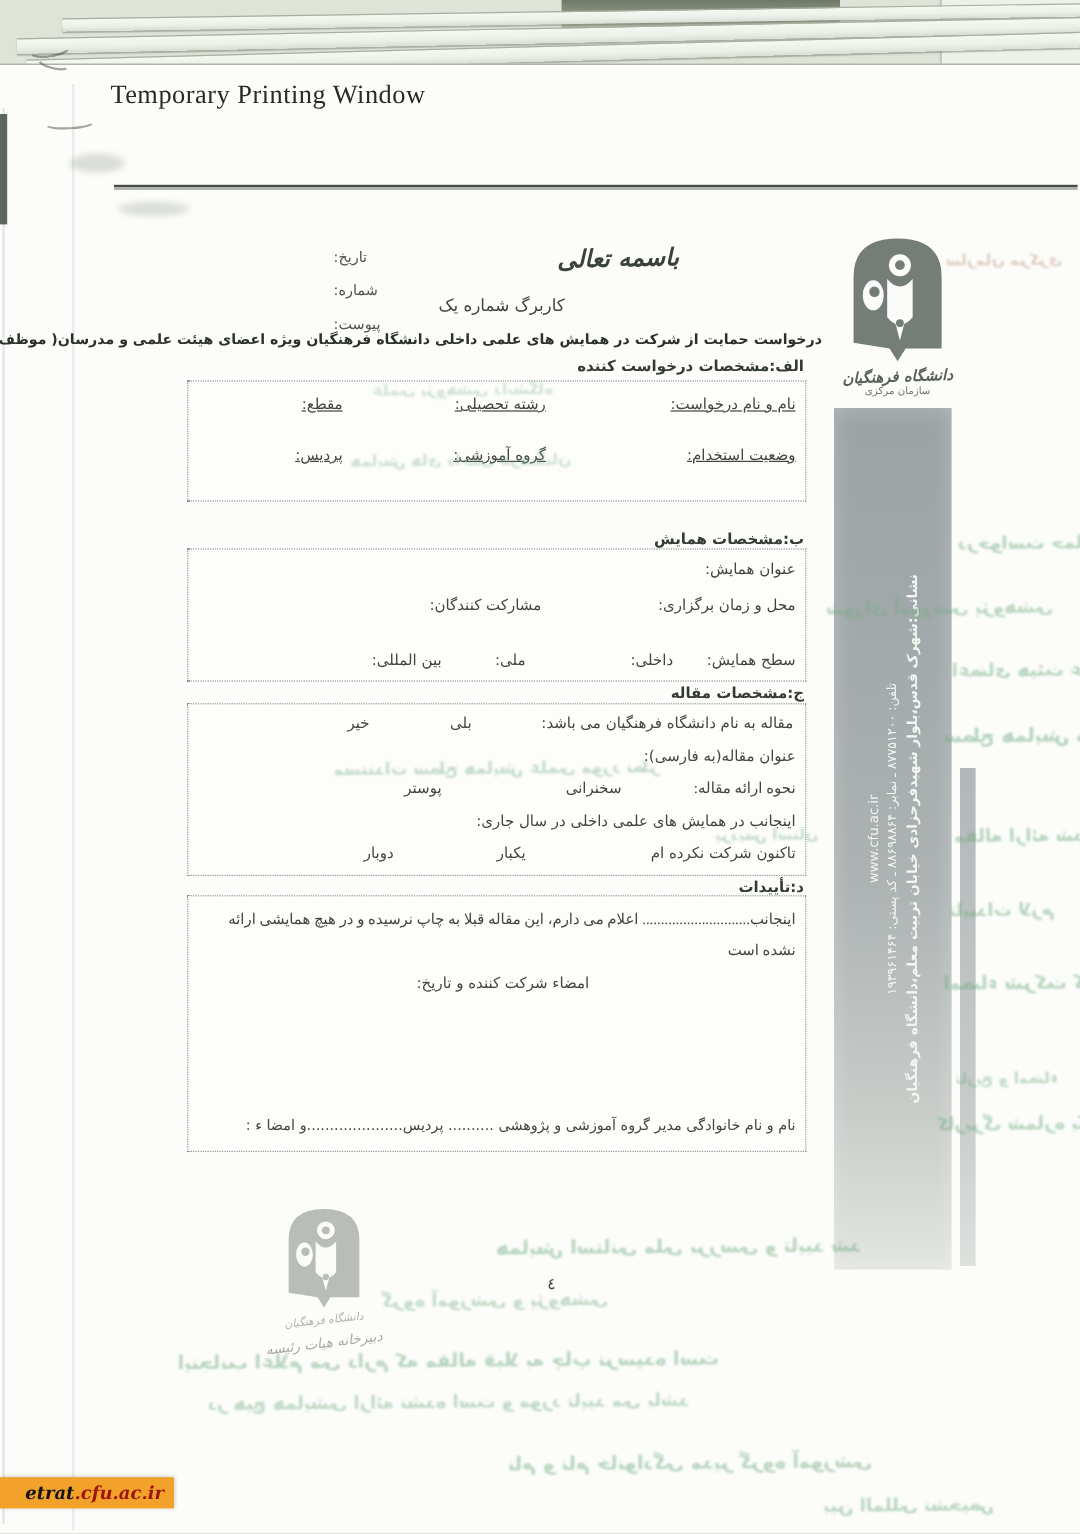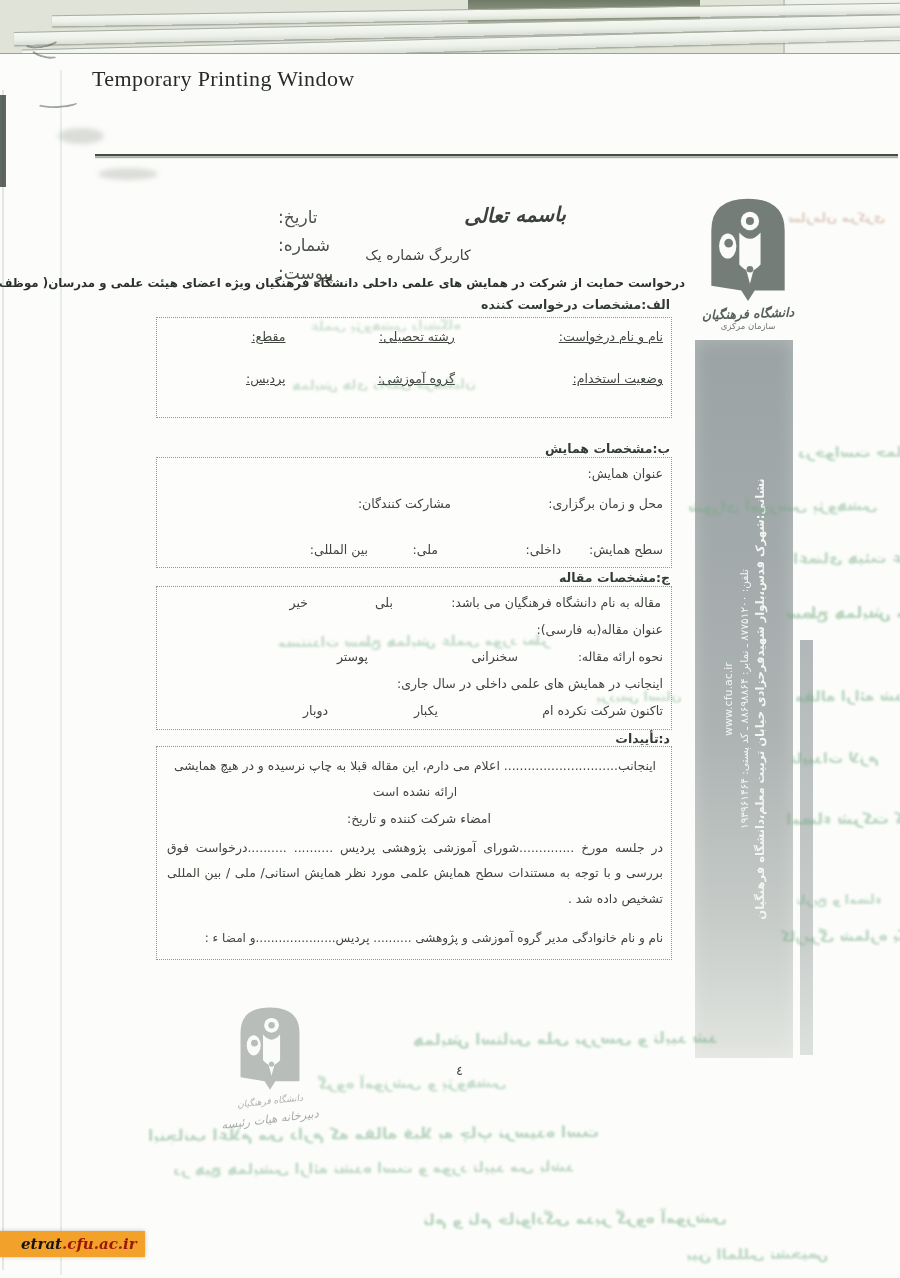--- a/index.html
+++ b/index.html
@@ -25,21 +25,21 @@
   .smudge{position:absolute;background:#8d958c;border-radius:50%;filter:blur(2.5px);opacity:.3;}
   
   .win-title{left:92px;top:66px;font-family:"Liberation Serif",serif;font-size:22px;color:#272b27;
              letter-spacing:.4px;}
   .rule{left:95px;top:154px;width:803px;height:1.6px;background:#474c47;
         box-shadow:0 2.2px 0 rgba(105,110,104,.55);}
   
   .rtl{direction:rtl;white-space:nowrap;}
   .bismillah{left:452px;top:203px;width:126px;text-align:center;font-size:20px;font-weight:bold;
              font-style:italic;color:#3b413c;transform:rotate(-1.2deg);}
-  .meta{left:278px;font-size:17px;color:#4b514c;}
+  .meta{left:278px;font-size:12px;color:#4b514c;}
   .sheet-title{left:352px;top:247px;width:132px;text-align:center;font-size:14px;color:#3d433e;}
   .req-title{left:150px;top:276px;width:535px;text-align:right;font-weight:bold;font-size:11.8px;
              color:#2c312c;direction:rtl;white-space:nowrap;}
   .sec-label{left:156px;width:514px;direction:rtl;text-align:right;font-weight:bold;font-size:12.5px;
              color:#343a34;white-space:nowrap;}
   
   .box{border:1.6px dotted #8e9995;background:rgba(255,255,255,.25);}
   .box .fl{position:absolute;direction:rtl;white-space:nowrap;font-size:12.5px;color:#40463f;}
   .grid1{left:156px;top:317px;width:514px;height:99px;}
   .g{display:grid;grid-template-columns:41.8% 34% 24.2%;direction:rtl;padding:11px 8px 0 8px;row-gap:27px;
@@ -141,23 +141,22 @@
     <span class="fl" style="right:153px;top:62px;">سخنرانی</span>
     <span class="fl" style="right:303px;top:62px;">پوستر</span>
     <span class="fl" style="right:8px;top:89px;">اینجانب در همایش های علمی داخلی در سال جاری:</span>
     <span class="fl" style="right:8px;top:116px;">تاکنون شرکت نکرده ام</span>
     <span class="fl" style="right:233px;top:116px;">یکبار</span>
     <span class="fl" style="right:343px;top:116px;">دوبار</span>
   </div>
 
   <div class="abs sec-label" style="top:731px;">د:تأییدات</div>
   <div class="abs box" style="left:156px;top:746px;width:514px;height:212px;">
-    <div class="fl" style="right:8px;top:6px;width:496px;white-space:normal;line-height:2.1;text-align:center;font-size:12.4px;">اینجانب............................. اعلام می دارم، این مقاله قبلا به چاپ نرسیده و در هیچ همایشی ارائه نشده است</div>
+    <div class="fl" style="right:8px;top:6px;width:496px;white-space:normal;line-height:2.1;text-align:right;font-size:12.4px;font-family:Liberation Serif, serif;">اینجانب............................. اعلام می دارم، این مقاله قبلا به چاپ نرسیده و در هیچ همایشی ارائه نشده است</div>
     <span class="fl" style="right:180px;top:64px;">امضاء شرکت کننده و تاریخ:</span>
-    <div class="fl" style="right:8px;top:88px;width:496px;white-space:normal;line-height:2.05;text-align:justify;font-size:12.4px;">در جلسه مورخ ..............شورای آموزشی پژوهشی پردیس .......... ..........درخواست فوق بررسی و با توجه به مستندات سطح همایش علمی مورد نظر همایش استانی/  ملی / بین المللی تشخیص داده شد .</div>
     <span class="fl" style="right:8px;top:184px;font-size:12px;">نام و نام خانوادگی مدیر گروه آموزشی و پژوهشی .......... پردیس.....................و امضا ء :</span>
   </div>
 
   <div class="abs logo-wrap">
     <svg width="88" height="112" viewBox="0 0 90 116" style="filter:blur(.4px);opacity:.95;">
       <path d="M7,97 L7,40 Q7,7 45,7 Q83,7 83,40 L83,102 L52,102 L45,113 L38,102 L7,97 Z" fill="#6e7773"></path>
       <ellipse cx="24" cy="56" rx="9" ry="13" fill="#fbfcfa"></ellipse>
       <circle cx="25" cy="53" r="4.5" fill="#6e7773"></circle>
       <circle cx="47" cy="30" r="9.5" fill="#fbfcfa"></circle>
       <circle cx="47" cy="30" r="4.2" fill="#6e7773"></circle>

